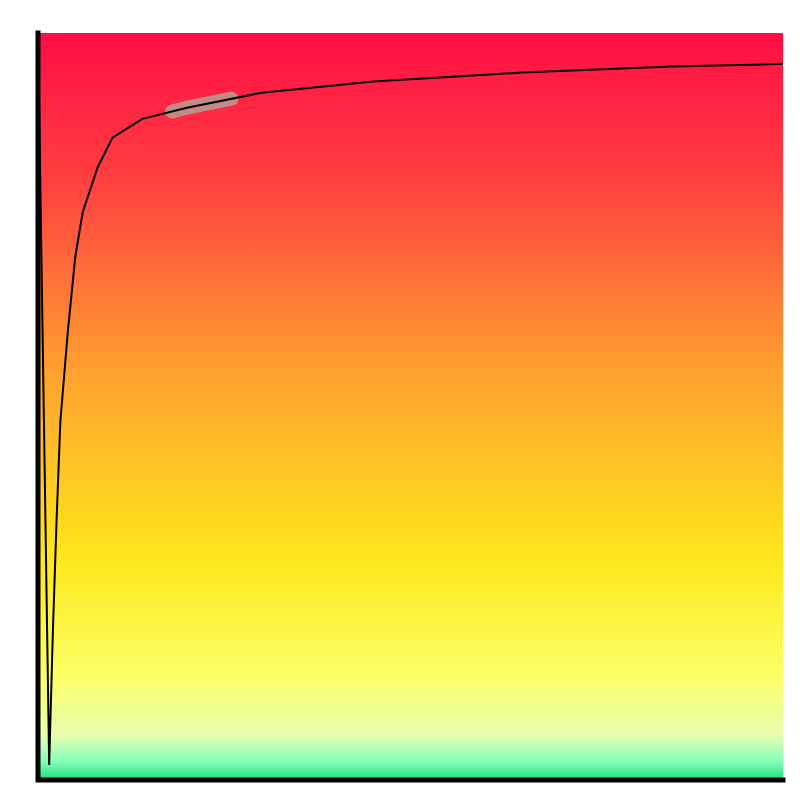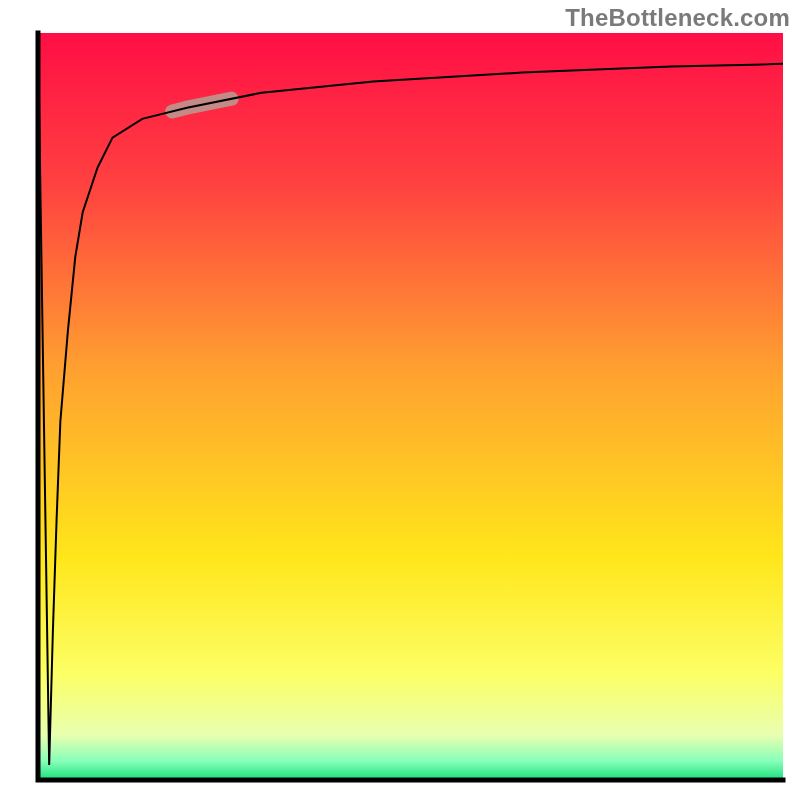--- a/index.html
+++ b/index.html
@@ -29,21 +29,20 @@
   svg.chart {
     position: absolute;
     left: 0;
     top: 0;
   }
 </style>
 </head>
 <body>
 
 <div class="stage">
-  <div class="watermark">TheBottleneck.com</div>
   <svg class="chart" width="800" height="800" viewBox="0 0 800 800">
     <defs>
       <linearGradient id="bg-grad" x1="0" y1="0" x2="0" y2="1">
           <stop offset="0.00%" stop-color="#ff0e45"></stop>
           <stop offset="20.00%" stop-color="#ff4040"></stop>
           <stop offset="45.00%" stop-color="#ffa030"></stop>
           <stop offset="70.00%" stop-color="#ffe61a"></stop>
           <stop offset="86.00%" stop-color="#fcff66"></stop>
           <stop offset="94.00%" stop-color="#e8ffb0"></stop>
           <stop offset="97.50%" stop-color="#86ffb9"></stop>

